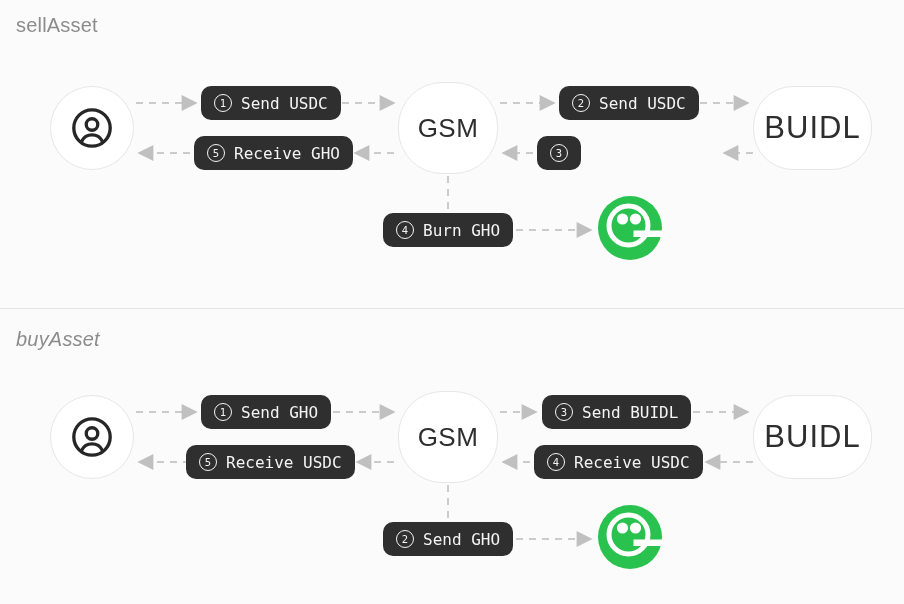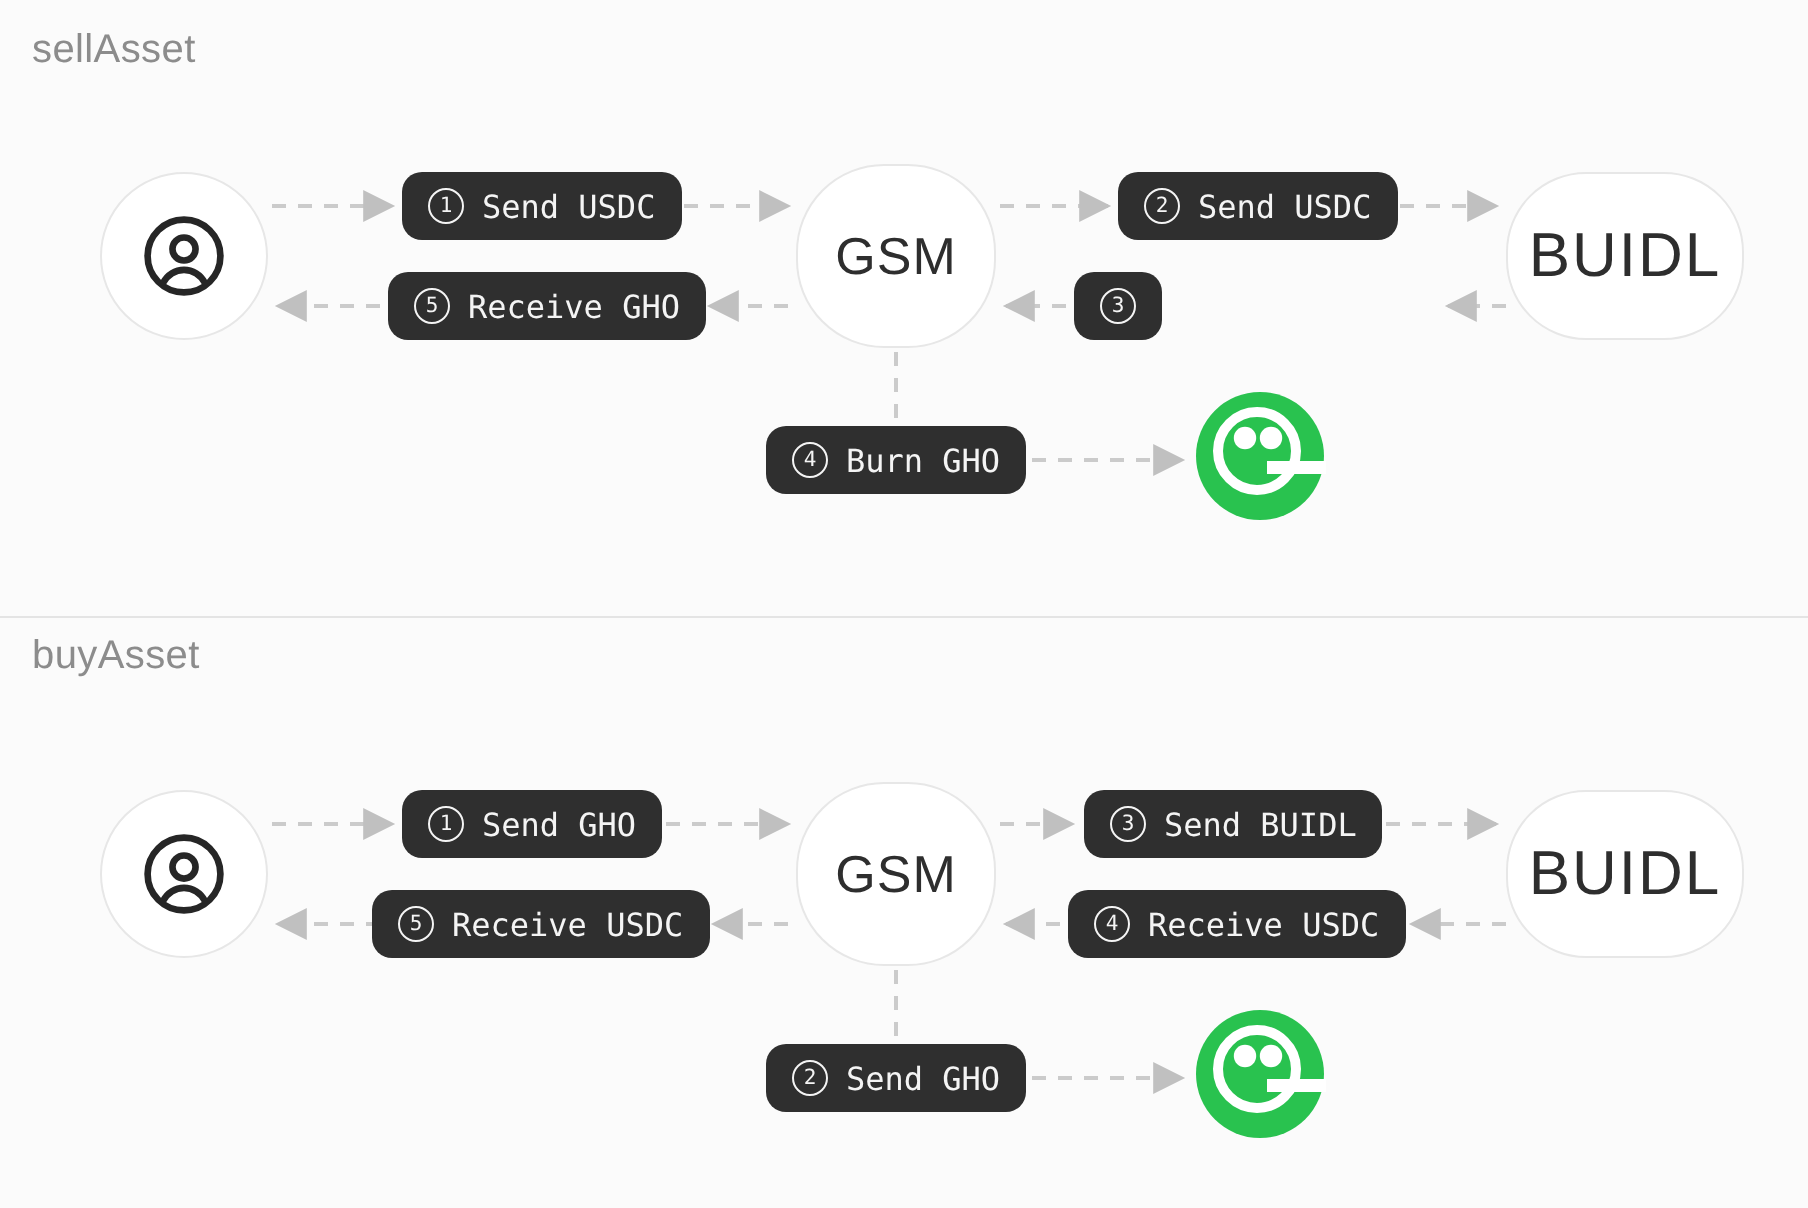--- a/index.html
+++ b/index.html
@@ -2,21 +2,21 @@
 <html><head>
 <meta charset="utf-8">
 <style>
   html,body{margin:0;padding:0;}
   body{background:#fbfbfb;font-family:"Liberation Sans",sans-serif;}
   .canvas{position:relative;width:904px;height:604px;background:#fbfbfb;overflow:hidden;}
   .sec{position:absolute;left:0;width:904px;}
   .sec--sell{top:0;height:308px;border-bottom:1px solid #e4e4e4;}
   .sec--buy{top:309px;height:295px;}
   .title{position:absolute;left:16px;top:14px;font-size:20px;color:#8c8c8c;letter-spacing:0.2px;}
-  .sec--buy .title{top:8px;}
+  .sec--buy .title{top:19px;font-style:italic;}
   .connectors{position:absolute;left:0;top:0;pointer-events:none;}
   .dash{stroke:#cbcbcb;stroke-width:2;fill:none;stroke-dasharray:7 6;}
   .node{position:absolute;background:#ffffff;border:1px solid #e7e7e7;display:flex;align-items:center;justify-content:center;color:#2e2e2e;box-sizing:border-box;}
   .node-user{left:50px;top:86px;width:84px;height:84px;border-radius:50%;}
   .node-gsm{left:398px;top:82px;width:100px;height:92px;border-radius:44px;font-size:26px;font-weight:400;letter-spacing:0.5px;}
   .node-buidl{left:753px;top:86px;width:119px;height:84px;border-radius:40px;font-size:31px;font-weight:500;letter-spacing:1px;}
   .user-glyph{width:42px;height:42px;}
   .pill{position:absolute;height:34px;display:inline-flex;align-items:center;gap:9px;background:#2f2f2f;color:#f4f4f4;border-radius:10px;padding:0 13px;font-family:"DejaVu Sans Mono",monospace;font-size:16px;box-sizing:border-box;white-space:nowrap;}
   .pill .num{flex:0 0 auto;width:16px;height:16px;border:1.5px solid #f4f4f4;border-radius:50%;display:flex;align-items:center;justify-content:center;font-size:10.5px;line-height:1;}
   .pill-p1{left:201px;top:86px;}

